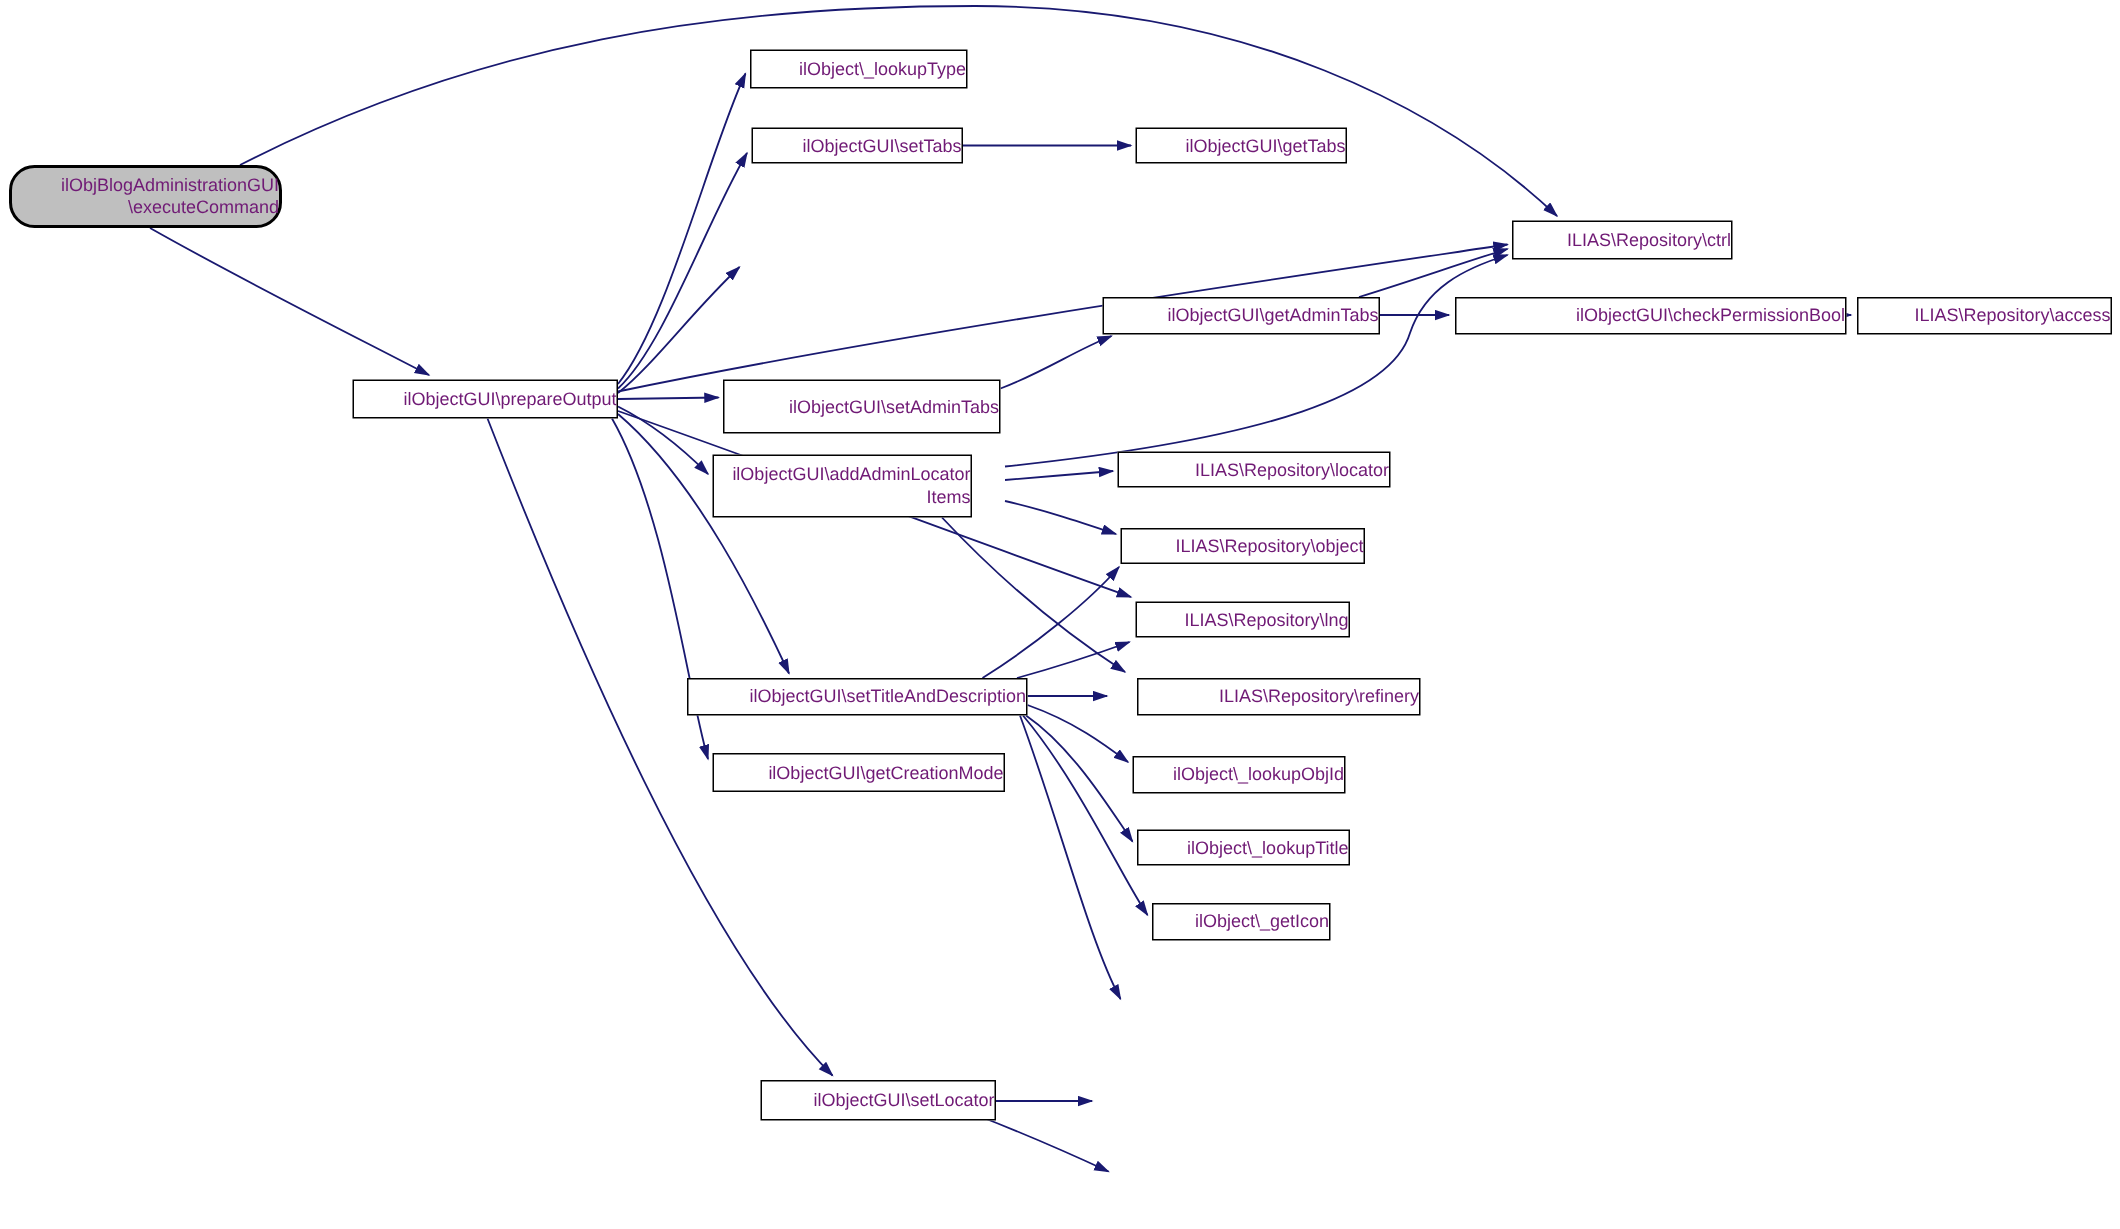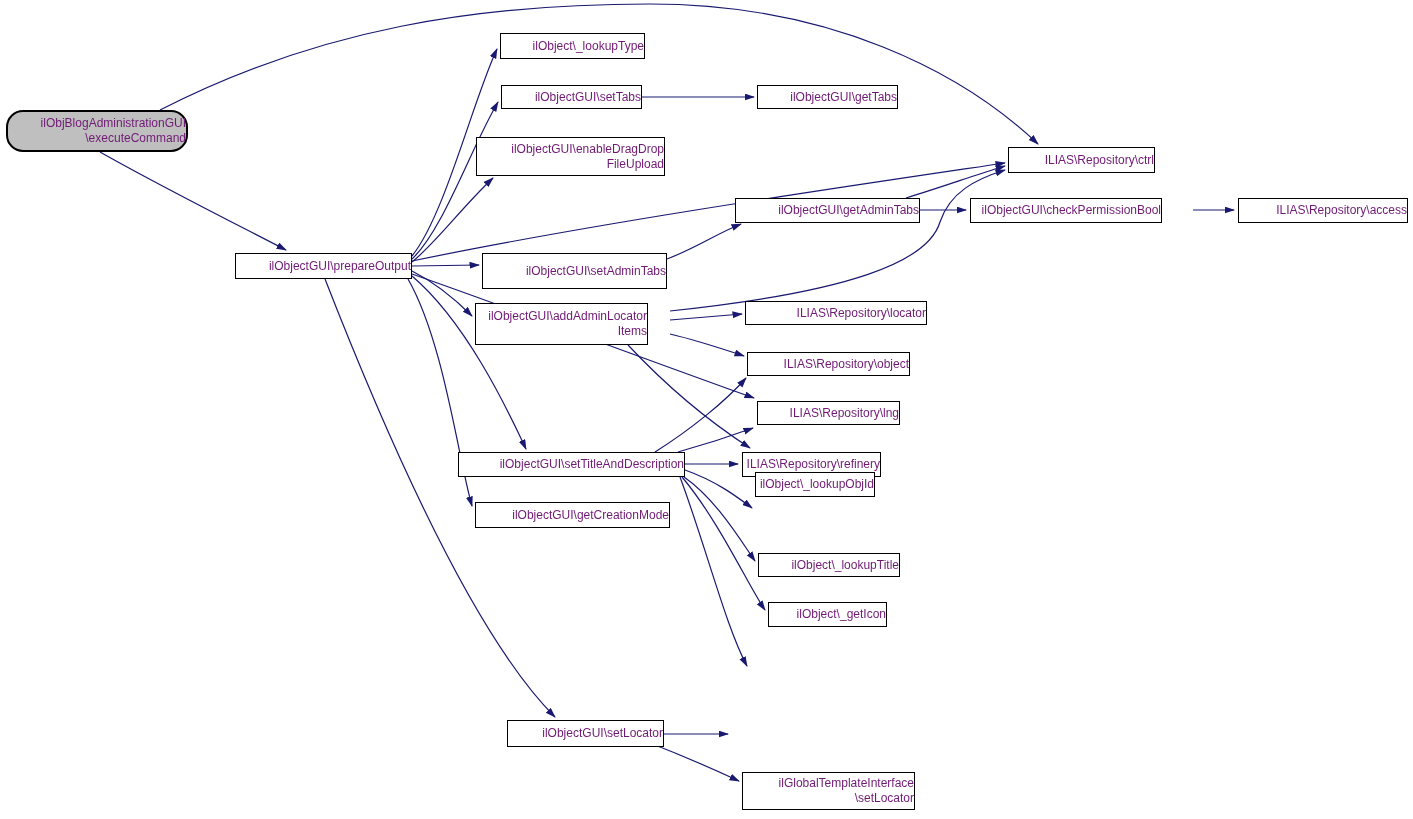--- a/index.html
+++ b/index.html
@@ -105,31 +105,27 @@
       </div>
       <div class="node" style="left: 500px; top: 33px; width: 145px; height: 26px;">
         <div class="nl">ilObject\_lookupType</div>
       </div>
       <div class="node" style="left: 501px; top: 85px; width: 141px; height: 24px;">
         <div class="nl">ilObjectGUI\setTabs</div>
       </div>
       <div class="node" style="left: 757px; top: 85px; width: 141px; height: 24px;">
         <div class="nl">ilObjectGUI\getTabs</div>
       </div>
-      <div class="node" style="left: 476px; top: 137px; width: 189px; height: 39px;">
-        <div class="nl">ilObjectGUI\enableDragDrop</div>
-        <div class="nl">FileUpload</div>
-      </div>
       <div class="node" style="left: 1008px; top: 147px; width: 147px; height: 26px;">
         <div class="nl">ILIAS\Repository\ctrl</div>
       </div>
       <div class="node" style="left: 735px; top: 198px; width: 185px; height: 25px;">
         <div class="nl">ilObjectGUI\getAdminTabs</div>
       </div>
-      <div class="node" style="left: 970px; top: 198px; width: 192px; height: 25px;">
+      <div class="node" style="left: 970px; top: 198px; width: 261px; height: 25px;">
         <div class="nl">ilObjectGUI\checkPermissionBool</div>
       </div>
       <div class="node" style="left: 1238px; top: 198px; width: 170px; height: 25px;">
         <div class="nl">ILIAS\Repository\access</div>
       </div>
       <div class="node" style="left: 235px; top: 253px; width: 177px; height: 26px;">
         <div class="nl">ilObjectGUI\prepareOutput</div>
       </div>
       <div class="node" style="left: 482px; top: 253px; width: 185px; height: 36px;">
         <div class="nl">ilObjectGUI\setAdminTabs</div>
@@ -140,39 +136,35 @@
       </div>
       <div class="node" style="left: 745px; top: 301px; width: 182px; height: 24px;">
         <div class="nl">ILIAS\Repository\locator</div>
       </div>
       <div class="node" style="left: 747px; top: 352px; width: 163px; height: 24px;">
         <div class="nl">ILIAS\Repository\object</div>
       </div>
       <div class="node" style="left: 757px; top: 401px; width: 143px; height: 24px;">
         <div class="nl">ILIAS\Repository\lng</div>
       </div>
-      <div class="node" style="left: 742px; top: 452px; width: 139px; height: 25px;">
+      <div class="node" style="left: 758px; top: 452px; width: 189px; height: 25px;">
         <div class="nl">ILIAS\Repository\refinery</div>
       </div>
       <div class="node" style="left: 458px; top: 452px; width: 227px; height: 25px; padding-left: 32px;">
         <div class="nl">ilObjectGUI\setTitleAndDescription</div>
       </div>
       <div class="node" style="left: 475px; top: 502px; width: 195px; height: 26px;">
         <div class="nl">ilObjectGUI\getCreationMode</div>
       </div>
-      <div class="node" style="left: 755px; top: 472px; width: 120px; height: 25px;">
+      <div class="node" style="left: 755px; top: 504px; width: 142px; height: 25px;">
         <div class="nl">ilObject\_lookupObjId</div>
       </div>
       <div class="node" style="left: 758px; top: 553px; width: 142px; height: 24px;">
         <div class="nl">ilObject\_lookupTitle</div>
       </div>
       <div class="node" style="left: 768px; top: 602px; width: 119px; height: 25px;">
         <div class="nl">ilObject\_getIcon</div>
       </div>
       <div class="node" style="left: 507px; top: 720px; width: 157px; height: 27px;">
         <div class="nl">ilObjectGUI\setLocator</div>
       </div>
-      <div class="node" style="left: 742px; top: 772px; width: 173px; height: 38px;">
-        <div class="nl">ilGlobalTemplateInterface</div>
-        <div class="nl">\setLocator</div>
-      </div>
     </div>
 </div>
 
 </body></html>

